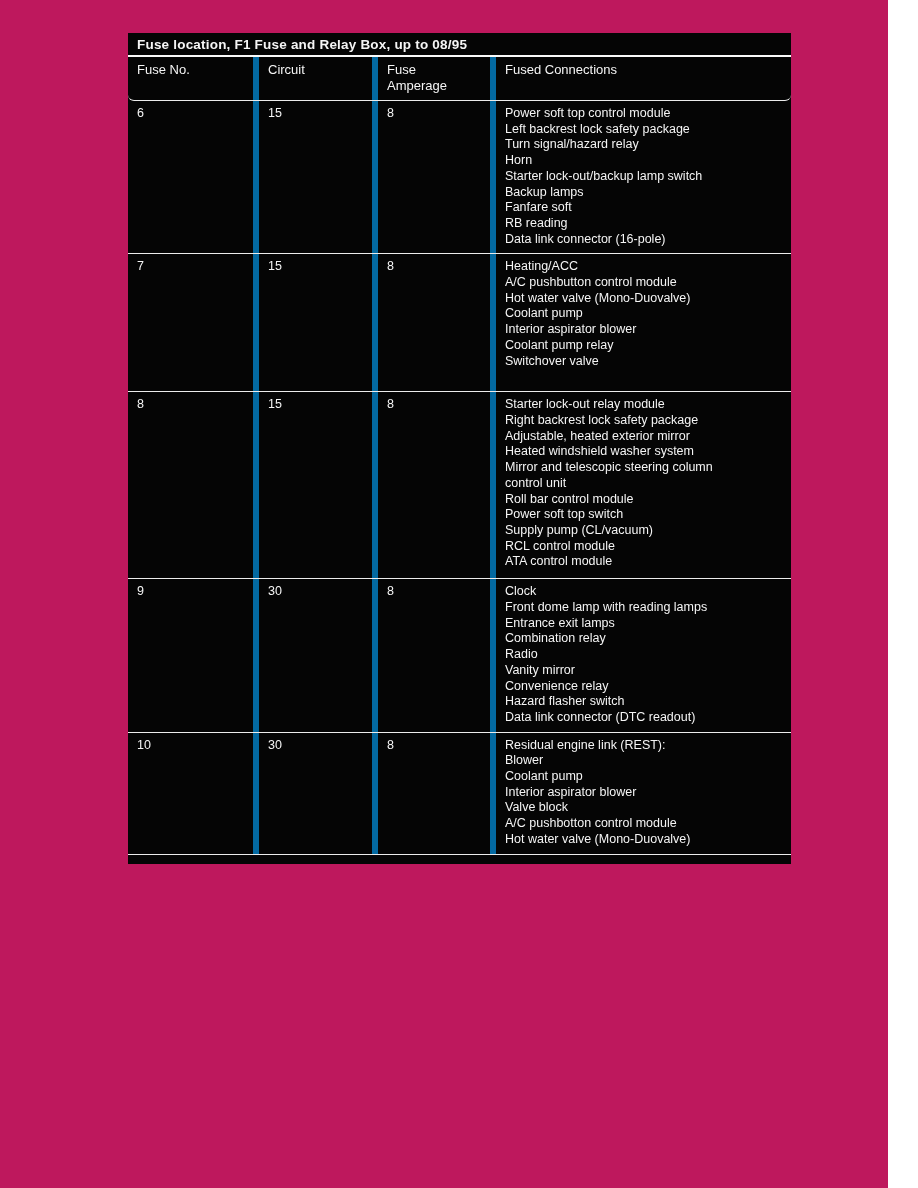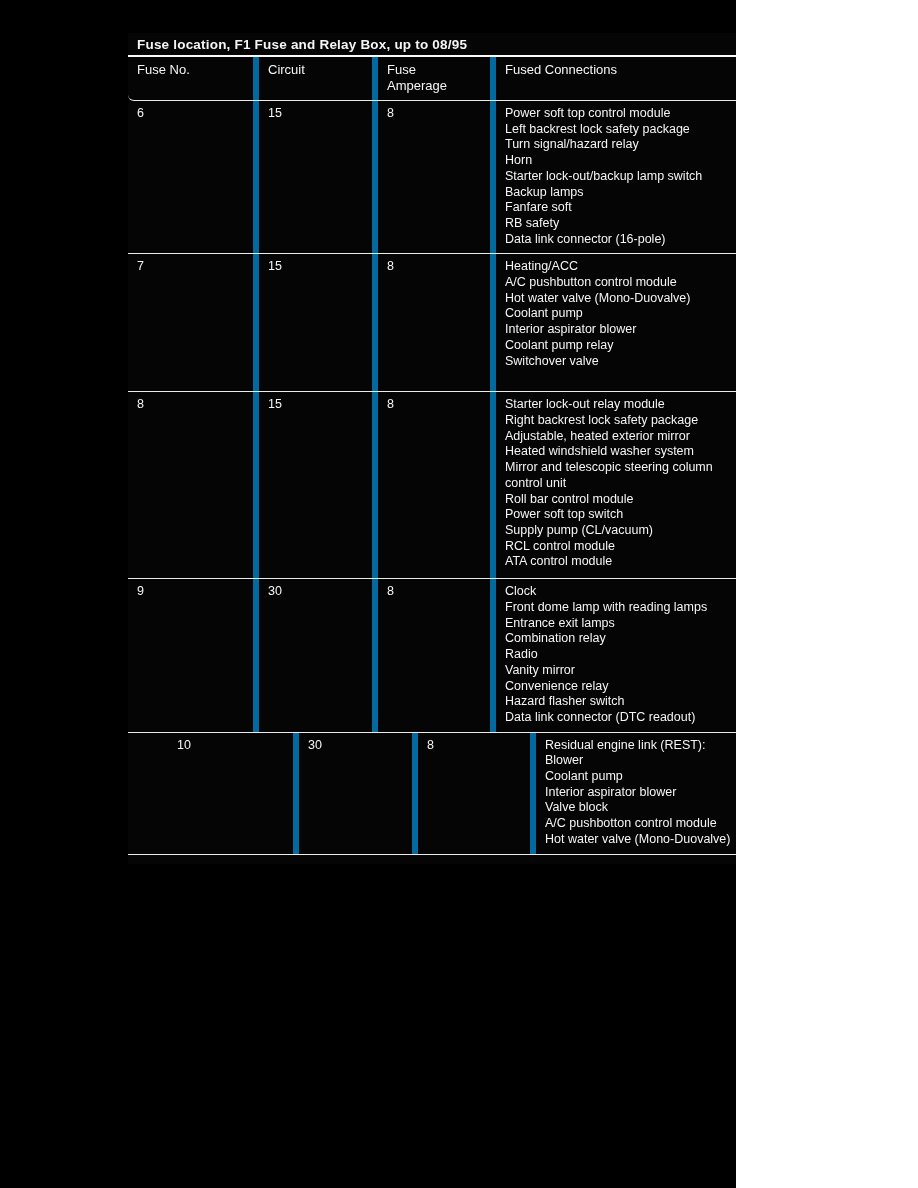--- a/index.html
+++ b/index.html
@@ -1,22 +1,22 @@
 <!DOCTYPE html>
 <html><head>
 <meta charset="utf-8">
 <style>
   html, body {
     margin: 0; padding: 0;
     background: #ffffff;
   }
   .page {
     position: relative;
-    width: 736px; height: 1188px;
-    background: #000000;
+    width: 888px; height: 1188px;
+    background: #be185d;
     overflow: hidden;
   }
   .fuse-table {
     position: absolute;
     left: 128px; top: 33px;
     width: 663px; height: 831px;
     box-sizing: border-box;
     background: #050505;
     color: #f5f5f5;
     font-family: "Liberation Sans", sans-serif;
@@ -85,21 +85,21 @@
           <div class="cell">15</div>
           <div class="cell">8</div>
           <div class="cell">
             <div class="conn-line">Power soft top control module</div>
             <div class="conn-line">Left backrest lock safety package</div>
             <div class="conn-line">Turn signal/hazard relay</div>
             <div class="conn-line">Horn</div>
             <div class="conn-line">Starter lock-out/backup lamp switch</div>
             <div class="conn-line">Backup lamps</div>
             <div class="conn-line">Fanfare soft</div>
-            <div class="conn-line">RB safety</div>
+            <div class="conn-line">RB reading</div>
             <div class="conn-line">Data link connector (16-pole)</div>
           </div>
         </div>
         <div class="t-grid-row t-row" style="min-height: 138px;">
           <div class="cell">7</div>
           <div class="cell">15</div>
           <div class="cell">8</div>
           <div class="cell">
             <div class="conn-line">Heating/ACC</div>
             <div class="conn-line">A/C pushbutton control module</div>
@@ -137,21 +137,21 @@
             <div class="conn-line">Front dome lamp with reading lamps</div>
             <div class="conn-line">Entrance exit lamps</div>
             <div class="conn-line">Combination relay</div>
             <div class="conn-line">Radio</div>
             <div class="conn-line">Vanity mirror</div>
             <div class="conn-line">Convenience relay</div>
             <div class="conn-line">Hazard flasher switch</div>
             <div class="conn-line">Data link connector (DTC readout)</div>
           </div>
         </div>
-        <div class="t-grid-row t-row" style="min-height: 121px; padding-left: 40px;">
+        <div class="t-grid-row t-row" style="min-height: 121px;">
           <div class="cell">10</div>
           <div class="cell">30</div>
           <div class="cell">8</div>
           <div class="cell">
             <div class="conn-line">Residual engine link (REST):</div>
             <div class="conn-line">Blower</div>
             <div class="conn-line">Coolant pump</div>
             <div class="conn-line">Interior aspirator blower</div>
             <div class="conn-line">Valve block</div>
             <div class="conn-line">A/C pushbotton control module</div>

